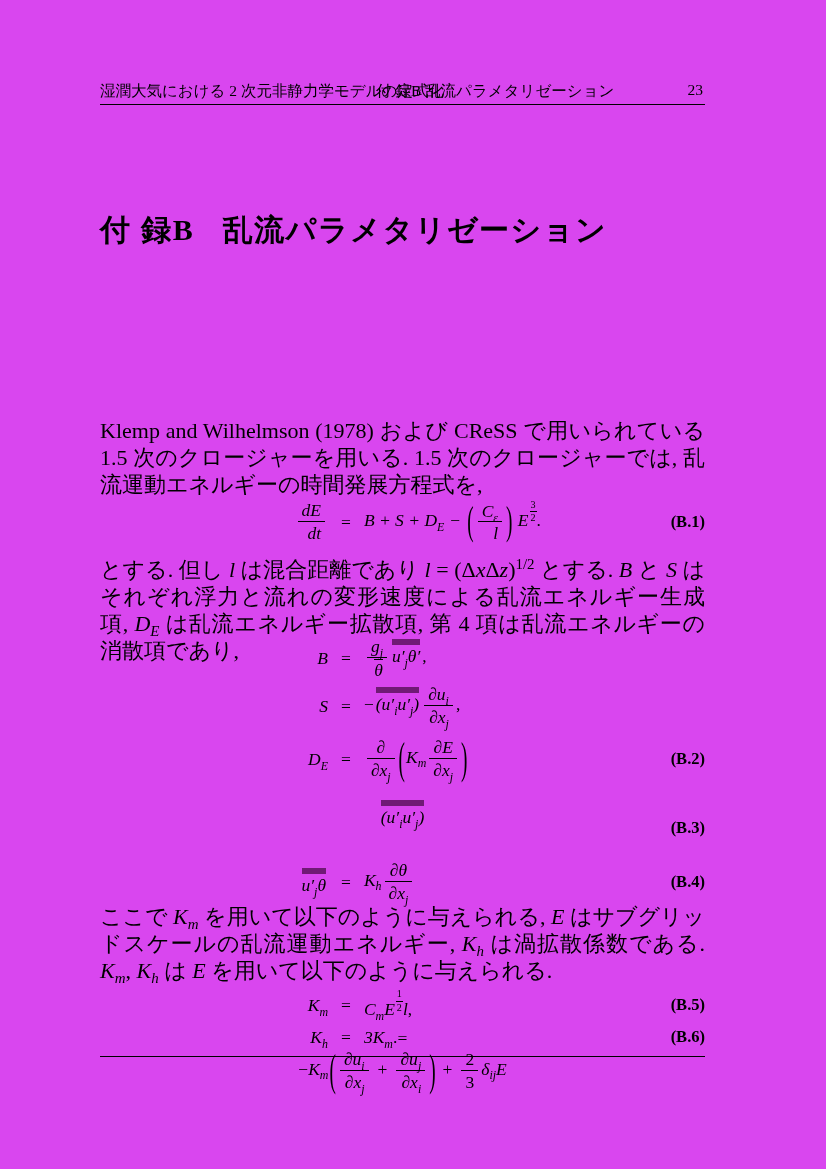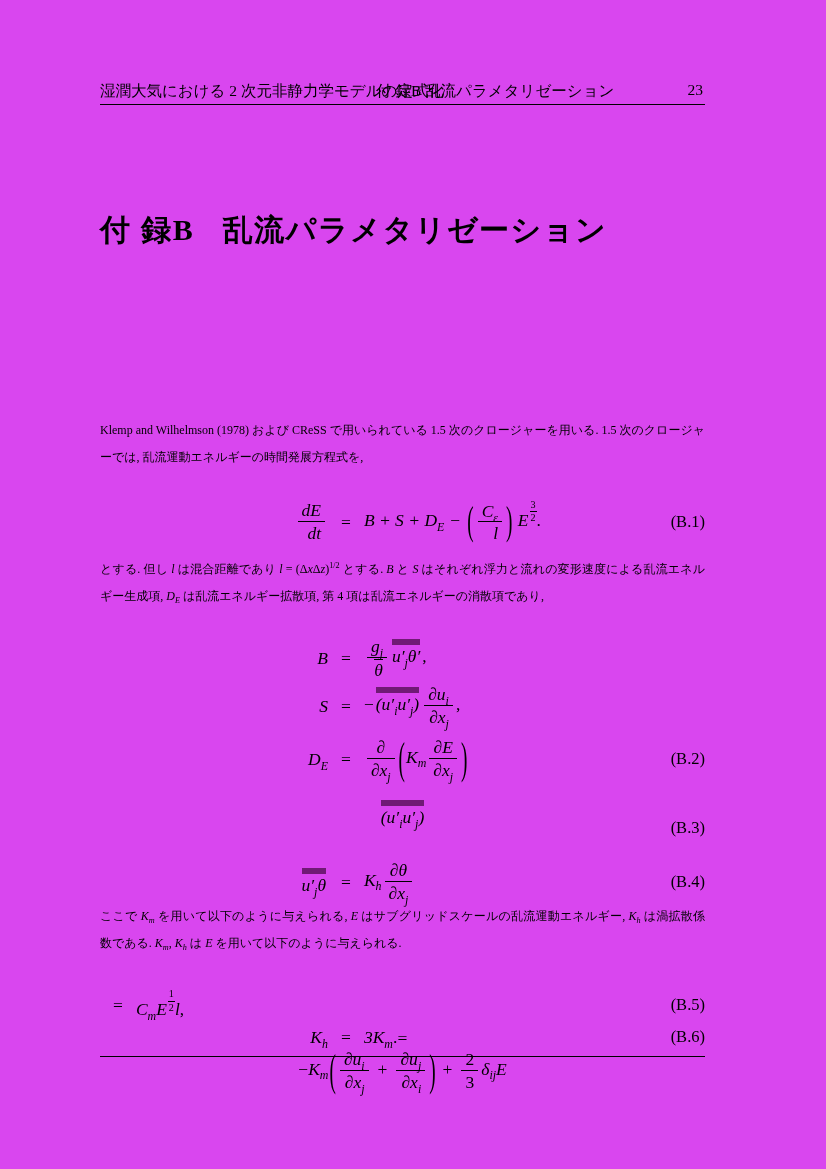--- a/index.html
+++ b/index.html
@@ -15,32 +15,32 @@
   .hdr-page{position:absolute;right:2px;top:2px;font-family:"Liberation Serif",serif;}
 
   
   .chapter-title{top:210px;font-size:30px;font-weight:bold;font-family:"Liberation Sans","DejaVu Sans",sans-serif;letter-spacing:1.5px;white-space:nowrap;}
   .latin-bold{font-family:"Liberation Serif","DejaVu Serif",serif;letter-spacing:0;}
   .chapter-gap{display:inline-block;width:30px;}
   .section-title{top:347px;font-size:21.5px;font-weight:bold;font-family:"Liberation Sans","DejaVu Sans",sans-serif;white-space:nowrap;}
   .section-gap{display:inline-block;width:18px;}
 
   
-  .para{font-size:12px;line-height:27px;text-align:justify;}
+  .para{font-size:22px;line-height:27px;text-align:justify;}
   .p1{top:417px;} .p2{top:556px;} .p3{top:775px;} .p4{top:903px;}
   .mi{font-style:italic;font-family:"Liberation Serif","DejaVu Serif",serif;}
   sub{font-size:0.68em;font-style:italic;line-height:0;}
   sup.halfsup{font-size:0.68em;font-style:normal;line-height:0;}
 
   
   .eqrow{position:absolute;left:0;right:0;display:flex;align-items:center;font-size:17.5px;}
   .eq-lhs{flex:0 0 228px;text-align:right;white-space:nowrap;}
   .eq-rel{flex:0 0 auto;padding:0 13px;}
   .eq-rhs{flex:1 1 auto;text-align:left;white-space:nowrap;}
-  .eq-tag{position:absolute;right:0;top:50%;transform:translateY(-50%);font-size:16.5px;font-style:normal;}
+  .eq-tag{position:absolute;right:0;top:50%;transform:translateY(-50%);font-size:16.5px;font-style:normal;font-weight:bold;}
   .frac{display:inline-block;vertical-align:middle;text-align:center;margin:0 3px;}
   .fn{display:block;padding:0 4px;line-height:1.18;}
   .fd{display:block;border-top:1px solid #000;padding:1px 4px 0;line-height:1.18;text-align:right;}
   .ol{display:inline-block;border-top:6px solid #701a75;padding-top:1px;line-height:1.2;margin:0 2px;}
   .olch{display:inline-block;border-top:1px solid #000;padding-top:1px;line-height:1.1;}
   .bp{display:inline-block;transform:scaleY(2.05);vertical-align:middle;font-size:1.1em;padding:0 1px;font-weight:400;}
   .bp2{display:inline-block;transform:scaleY(2.35);vertical-align:middle;font-size:1.1em;padding:0 1px;font-weight:400;}
   .mo{display:inline-block;margin:0 6px;font-style:normal;}
   .sfrac{display:inline-block;vertical-align:0.5em;font-size:0.58em;text-align:center;line-height:1;margin-left:1px;font-style:normal;}
   .sfrac .n{display:block;border-bottom:1px solid #000;padding:0 1px 1px;}
@@ -120,20 +120,21 @@
       <span class="eq-rel">=</span>
       <span class="eq-rhs"><span class="mi">K</span><sub>h</sub><span class="frac"><span class="fn mi">∂θ</span><span class="fd"><span class="mi">∂x</span><sub>j</sub></span></span></span>
       <span class="eq-tag">(B.4)</span>
     </div>
 
     <div class="blk para p4">
       <span>ここで </span><span class="mi">K</span><sub>m</sub><span> を用いて以下のように与えられる, </span><span class="mi">E</span><span> はサブグリッドスケールの乱流運動エネルギー, </span><span class="mi">K</span><sub>h</sub><span> は渦拡散係数である. </span><span class="mi">K</span><sub>m</sub><span>, </span><span class="mi">K</span><sub>h</sub><span> は </span><span class="mi">E</span><span> を用いて以下のように与えられる.</span>
     </div>
 
     <div class="eqrow eq-b5">
+      <span class="eq-lhs"><span class="mi">K</span><sub>m</sub></span>
       <span class="eq-rel">=</span>
       <span class="eq-rhs"><span class="mi">C</span><sub>m</sub><span class="mi">E</span><span class="sfrac"><span class="n">1</span><span class="d">2</span></span><span class="mi">l</span><span>,</span></span>
       <span class="eq-tag">(B.5)</span>
     </div>
 
     <div class="eqrow eq-b6">
       <span class="eq-lhs"><span class="mi">K</span><sub>h</sub></span>
       <span class="eq-rel">=</span>
       <span class="eq-rhs"><span class="mi">3K</span><sub>m</sub><span>.</span></span>
       <span class="eq-tag">(B.6)</span>

